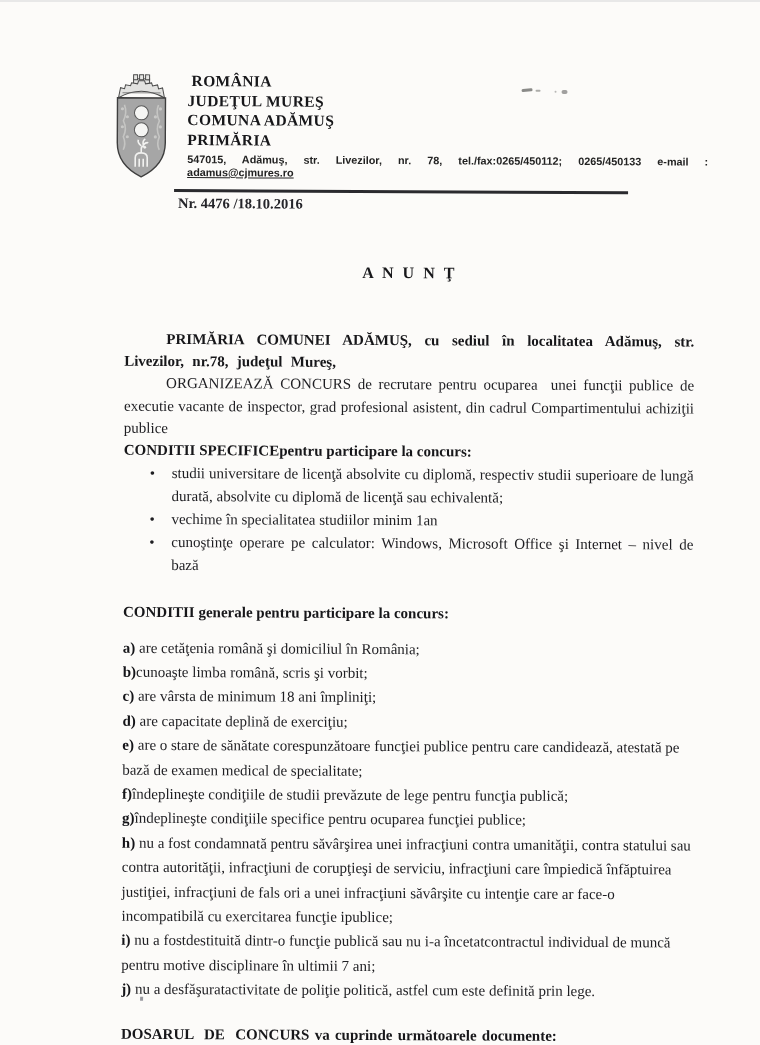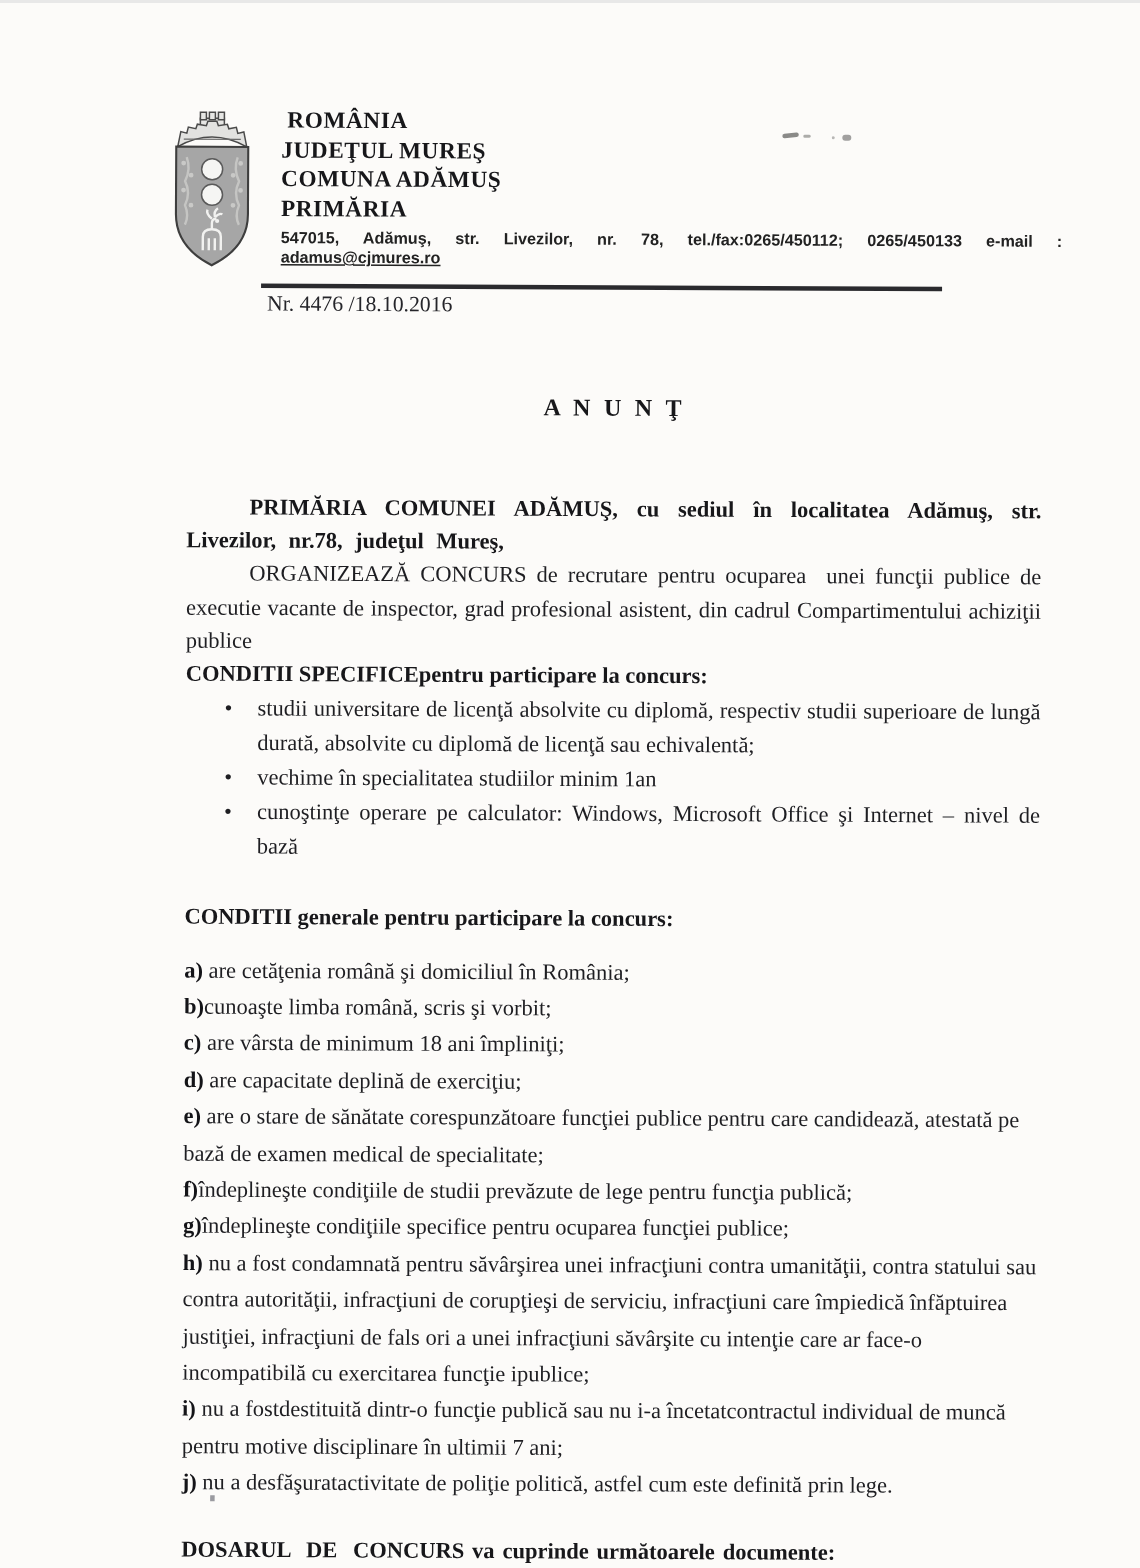--- a/index.html
+++ b/index.html
@@ -27,21 +27,21 @@
     font-weight:bold; font-size:10.8px; line-height:14px;
     text-align:justify; text-align-last:justify;
     word-spacing:2px; margin-top:3px; color:#222;
   }
   .addr2{
     font-family:"Liberation Sans", sans-serif;
     font-weight:bold; font-size:10.8px; line-height:13px;
     text-decoration:underline; color:#222;
   }
   .rule{ position:absolute; left:62px; top:118px; width:454px; height:3px; background:#2a2a2e; }
-  .reg-number{ position:absolute; left:66px; top:124px; font-size:14.5px; color:#25252a; }
+  .reg-number{ position:absolute; left:66px; top:124px; font-size:14.5px; color:#25252a;font-weight:bold; }
 
   
   .smudge{ position:absolute; top:83px; left:521px; width:60px; height:10px; }
   .smudge i{ position:absolute; background:#8a8a88; border-radius:2px; }
   .smudge i:nth-child(1){ left:0;   top:3px; width:11px; height:3px; transform:rotate(-6deg); }
   .smudge i:nth-child(2){ left:14px;top:4px; width:5px;  height:2px; opacity:.7;}
   .smudge i:nth-child(3){ left:33px;top:5px; width:2px;  height:2px; opacity:.6;}
   .smudge i:nth-child(4){ left:40px;top:4px; width:6px;  height:4px; opacity:.8;}
   .speck{ position:absolute; left:144px; top:996px; width:3px; height:4px; background:#9a9aa0; }
 

